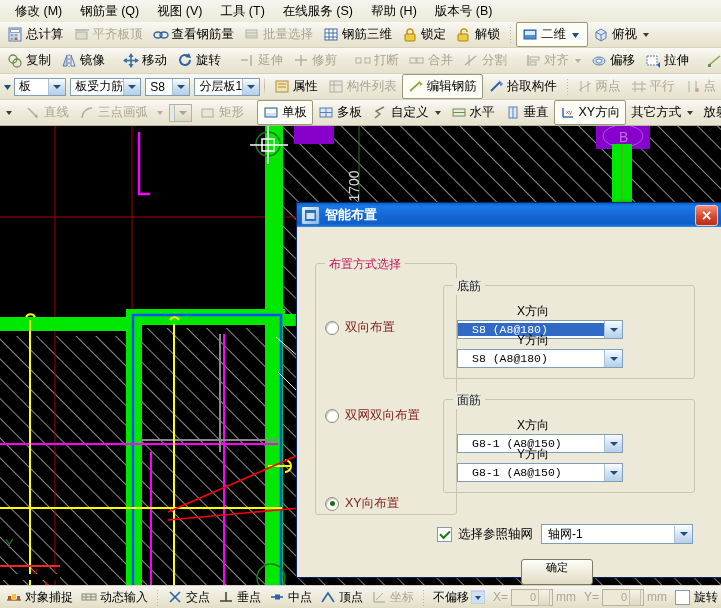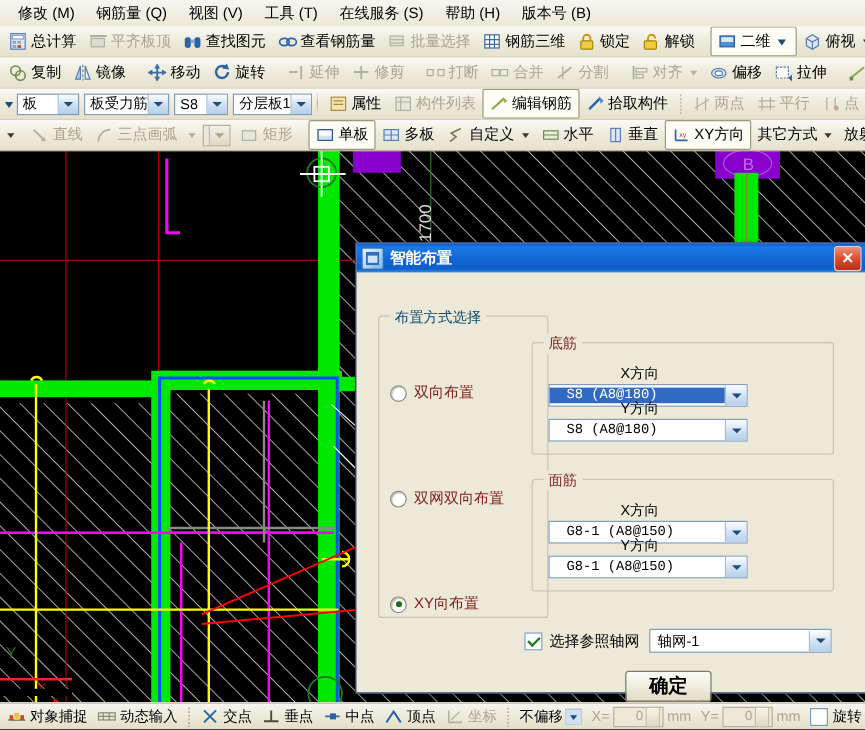--- a/index.html
+++ b/index.html
@@ -64,22 +64,22 @@
   .dlg-title .tico{width:17px;height:17px;margin-right:5px;border-radius:2px;
      background:linear-gradient(135deg,#eaf4ff,#7fb6ef);border:1px solid #2f6fb5;
      display:flex;align-items:center;justify-content:center;}
   .closebtn{width:21px;height:19px;margin-left:auto;margin-right:3px;border-radius:3px;
      background:linear-gradient(to bottom,#f08f7a,#d8472a 55%,#b3301a);
      border:1px solid #f4c7bc;display:flex;align-items:center;justify-content:center;
      color:#fff;font-size:14px;font-weight:bold;line-height:1;font-family:"DejaVu Sans",sans-serif;}
   .dlg-body{position:relative;height:348px;}
   .group{position:absolute;border:1px solid #c9c6b0;border-radius:3px;}
   .group > .glabel{position:absolute;top:-8px;left:9px;background:#ece9d8;padding:0 4px;
-     font-size:12px;color:#7f1d1d;}
-  .group.plain > .glabel{color:#0c4a6e;}
+     font-size:12px;color:#0f172a;}
+  .group.plain > .glabel{color:#be185d;}
   .radio{position:absolute;display:flex;align-items:center;gap:6px;font-size:12.5px;color:#7f1d1d;}
   .rdot{width:12px;height:12px;border-radius:50%;background:#fff;
      border:1px solid #8e8e7a;box-shadow:inset 1px 1px 1px rgba(0,0,0,.25);
      display:flex;align-items:center;justify-content:center;flex:0 0 auto;}
   .rdot.on::after{content:"";width:5px;height:5px;border-radius:50%;background:#1a6b1a;}
   .fieldrow{position:absolute;display:flex;align-items:center;font-size:12px;flex-direction:column;}
   .fieldrow .flab{width:46px;color:#000;font-size:12px;}
   .dcombo{width:166px;height:19px;border:1px solid #7f9db9;background:#fff;
      display:flex;align-items:center;box-sizing:border-box;font-size:12px;}
   .dcombo .txt{flex:1;padding-left:14px;white-space:nowrap;overflow:hidden;
@@ -90,21 +90,21 @@
      border-left:1px solid #a9c0d8;display:flex;align-items:center;justify-content:center;}
   .dcombo .arw i{width:0;height:0;border-left:4px solid transparent;border-right:4px solid transparent;
      border-top:4px solid #1f4e79;display:block;}
   .chkrow{position:absolute;display:flex;align-items:center;gap:6px;font-size:12.5px;}
   .chk{width:13px;height:13px;background:#fff;border:1px solid #7f9db9;
      display:flex;align-items:center;justify-content:center;flex:0 0 auto;}
   .chk.on::after{content:"";display:block;width:8px;height:4px;border-left:2px solid #1a7a1a;
      border-bottom:2px solid #1a7a1a;transform:rotate(-45deg) translate(1px,-1px);}
   .dbtn{position:absolute;width:70px;height:24px;border:1px solid #7b7b63;border-radius:3px;
      background:linear-gradient(to bottom,#fdfdf8,#eeebdc 55%,#e0dcc5);
-     display:flex;align-items:center;justify-content:center;font-size:16px;color:#000;font-weight:bold;}
+     display:flex;align-items:flex-start;justify-content:center;font-size:11px;color:#000;}
 
   
   .statusbar{position:absolute;left:0;bottom:0;width:721px;height:22px;
      background:linear-gradient(to bottom,#f6f5ef,#ece9d8 55%,#e2dec7);
      border-top:1px solid #d6d2bb;display:flex;align-items:center;padding-left:2px;
      white-space:nowrap;overflow:hidden;}
   .sbitem{display:flex;align-items:center;gap:3px;padding:1px 4px;font-size:12px;color:#000;}
   .sbitem.dis{color:#a9a692;}
   .spin{width:42px;height:17px;border:1px solid #b5b19c;background:#ece9d8;
      display:flex;align-items:center;justify-content:flex-end;font-size:11px;
@@ -259,30 +259,20 @@
           <svg width="16" height="15">
             <rect x="2" y="5" width="11" height="7" fill="#dcdcd0" stroke="#b0b0a0"></rect>
             <line x1="1" y1="3" x2="15" y2="3" stroke="#b0b0a0" stroke-width="1.5"></line>
           </svg>
         </span>
       <span>平齐板顶</span>
     </div>
     <div class="tbitem">
       <span class="ic">
           <svg width="16" height="15">
-            <rect x="1" y="4" width="5" height="9" rx="2" fill="#2a63a8"></rect>
-            <rect x="9" y="4" width="5" height="9" rx="2" fill="#2a63a8"></rect>
-            <rect x="6" y="6" width="3" height="3" fill="#7faad8"></rect>
-          </svg>
-        </span>
-      <span>查找图元</span>
-    </div>
-    <div class="tbitem">
-      <span class="ic">
-          <svg width="16" height="15">
             <ellipse cx="5" cy="8" rx="4" ry="3" fill="none" stroke="#2a63a8" stroke-width="1.4"></ellipse>
             <ellipse cx="11" cy="8" rx="4" ry="3" fill="none" stroke="#2a63a8" stroke-width="1.4"></ellipse>
           </svg>
         </span>
       <span>查看钢筋量</span>
     </div>
     <div class="tbitem dis">
       <span class="ic">
           <svg width="16" height="15">
             <rect x="2" y="3" width="11" height="8" fill="#e2e2d6" stroke="#b6b6a6"></rect>

